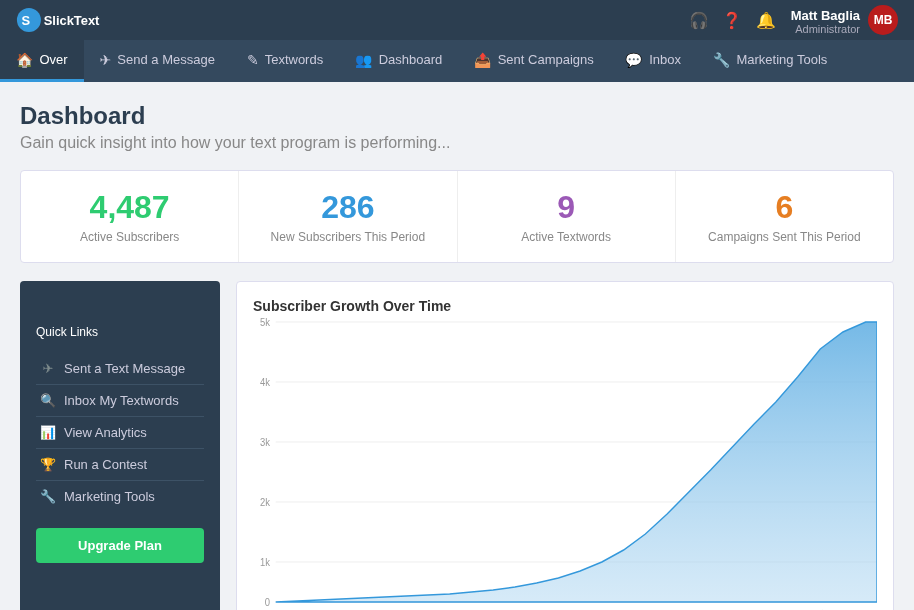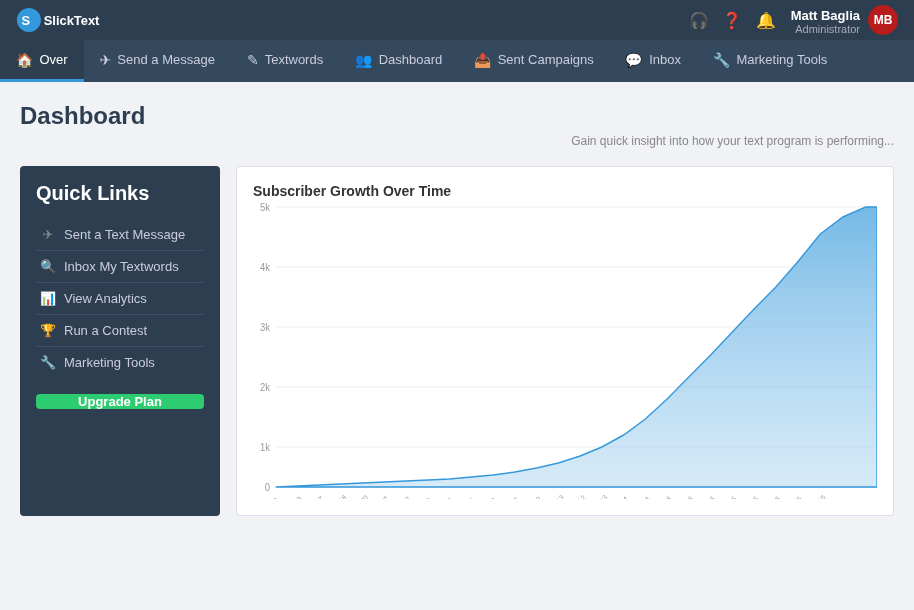--- a/index.html
+++ b/index.html
@@ -41,43 +41,43 @@
       cursor: pointer;
       text-decoration: none;
       border-bottom: 3px solid transparent;
     }
     .nav-item.active { background: #2c3e50; color: #fff; border-bottom: 3px solid #3498db; }
     .nav-icon { font-size: 14px; }
 
     
     .page { padding: 20px 20px 0; }
     .page-title { font-size: 24px; font-weight: 600; color: #2c3e50; margin-bottom: 4px; }
-    .page-subtitle { color: #888; font-size: 12px; margin-bottom: 18px; text-align: right; }
+    .page-subtitle { color: #888; font-size: 16px; margin-bottom: 18px; }
 
     
     .stats-row { display: flex; gap: 0; background: #fff; border: 1px solid #dde; border-radius: 4px; margin-bottom: 18px; overflow: hidden; }
     .stat-box { flex: 1; padding: 18px 20px; text-align: center; border-right: 1px solid #eee; }
     .stat-box:last-child { border-right: none; }
     .stat-value { font-size: 32px; font-weight: 700; margin-bottom: 4px; }
     .stat-label { font-size: 12px; color: #888; }
     .stat-green { color: #2ecc71; }
     .stat-blue { color: #3498db; }
     .stat-purple { color: #9b59b6; }
     .stat-orange { color: #e67e22; }
 
     
     .main-row { display: flex; gap: 16px; margin-bottom: 16px; }
 
     
     .quick-links { width: 200px; min-width: 200px; background: #2c3e50; border-radius: 4px; padding: 16px; display: flex; flex-direction: column; gap: 0; }
-    .quick-links-title { color: #fff; font-size: 20px; font-weight: 700; margin-bottom: 14px; }
+    .quick-links-title { color: #fff; font-size: 12px; font-weight: 400; margin-bottom: 14px; margin-top: 28px; }
     .quick-link-item { display: flex; align-items: center; gap: 8px; color: #ccd; font-size: 13px; padding: 8px 4px; cursor: pointer; border-bottom: 1px solid #3d5266; }
     .quick-link-item:last-of-type { border-bottom: none; }
     .ql-icon { font-size: 13px; color: #7f8c8d; width: 16px; text-align: center; }
-    .upgrade-btn { margin-top: 16px; background: #2ecc71; color: #fff; border: none; border-radius: 4px; font-size: 13px; font-weight: 600; cursor: pointer; text-align: center; }
+    .upgrade-btn { margin-top: 16px; background: #2ecc71; color: #fff; border: none; border-radius: 4px; padding: 10px; font-size: 13px; font-weight: 600; cursor: pointer; text-align: center; }
 
     
     .chart-container { flex: 1; background: #fff; border: 1px solid #dde; border-radius: 4px; padding: 16px; }
     .chart-title { font-size: 14px; font-weight: 600; color: #333; }
     .chart-area { position: relative; height: 300px; }
     .chart-svg { width: 100%; height: 100%; }
   </style>
 </head>
 <body>
 
@@ -131,20 +131,38 @@
   <a class="nav-item">
     <span class="nav-icon">🔧</span>
     <span>Marketing Tools</span>
   </a>
 </nav>
 
 <div class="page">
   <h1 class="page-title">Dashboard</h1>
   <p class="page-subtitle">Gain quick insight into how your text program is performing...</p>
 
+  <div class="stats-row">
+    <div class="stat-box">
+      <div class="stat-value stat-green">4,487</div>
+      <div class="stat-label">Active Subscribers</div>
+    </div>
+    <div class="stat-box">
+      <div class="stat-value stat-blue">286</div>
+      <div class="stat-label">New Subscribers This Period</div>
+    </div>
+    <div class="stat-box">
+      <div class="stat-value stat-purple">9</div>
+      <div class="stat-label">Active Textwords</div>
+    </div>
+    <div class="stat-box">
+      <div class="stat-value stat-orange">6</div>
+      <div class="stat-label">Campaigns Sent This Period</div>
+    </div>
+  </div>
 
   <div class="main-row">
 
     <div class="quick-links">
       <div class="quick-links-title">Quick Links</div>
       <div class="quick-link-item">
         <span class="ql-icon">✈</span>
         <span>Sent a Text Message</span>
       </div>
       <div class="quick-link-item">

